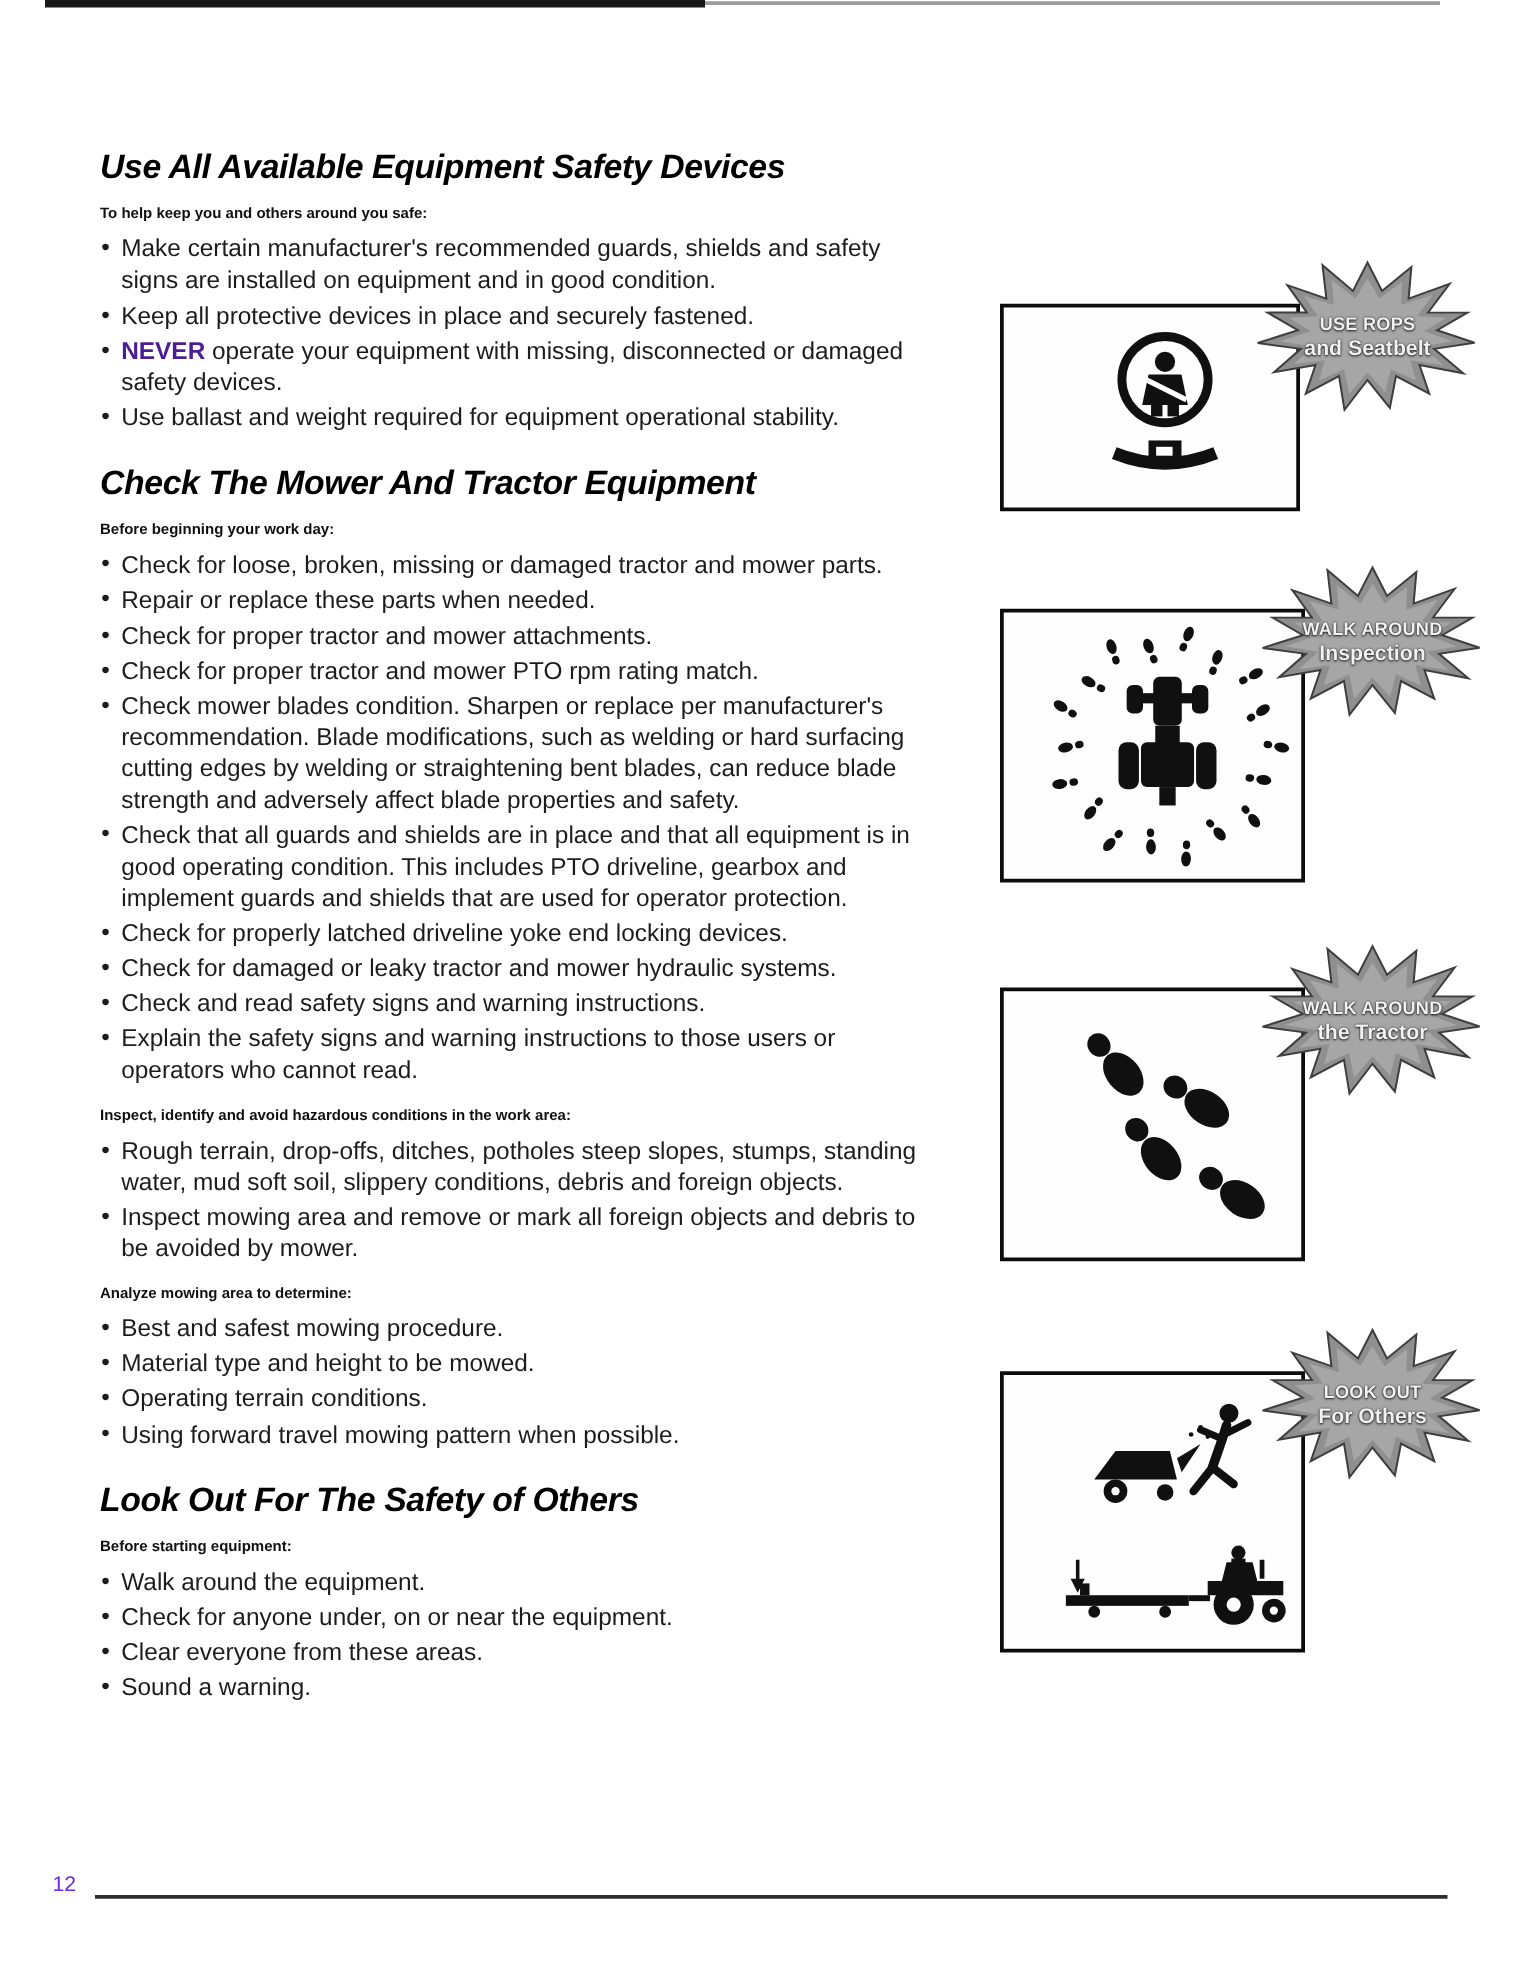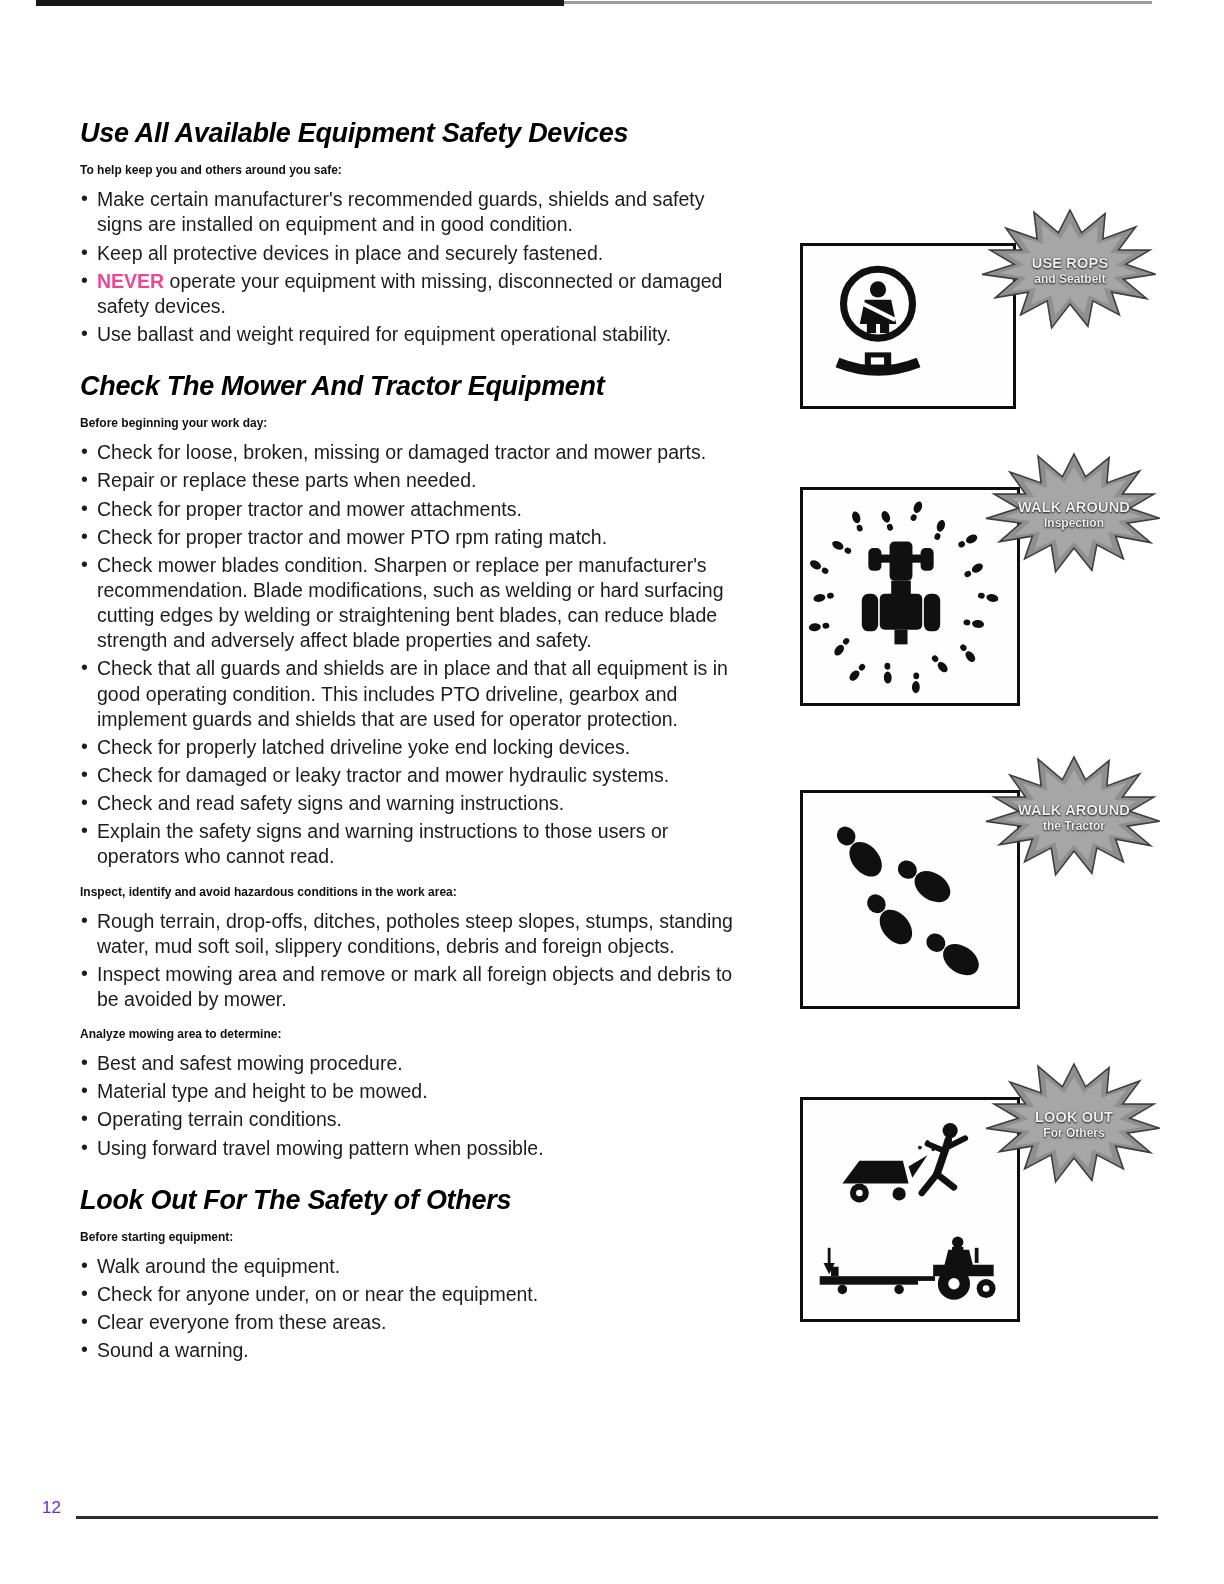--- a/index.html
+++ b/index.html
@@ -18,45 +18,45 @@
     color:#000;margin:24px 0 12px;letter-spacing:-0.3px;
   }
   section:first-child .section-title{margin-top:0;}
   .block-heading{font-weight:bold;font-size:12px;line-height:1.25;color:#101010;margin:15px 0 9px;}
   ul.bullets{list-style:none;margin:0 0 6px 0;padding:0;}
   ul.bullets li{
     position:relative;padding-left:17px;margin:0 0 3px 0;
     font-size:19.5px;line-height:1.29;color:#1c1c1c;
   }
   ul.bullets li .dot{position:absolute;left:1px;top:-1px;}
-  ul.bullets li strong{font-weight:bold;color:#ec4899;}
+  ul.bullets li strong{font-weight:bold;color:#4c1d95;}
 
   
   .figure{
     position:absolute;border:3px solid #0d0d0d;background:#fefefe;
-    display:flex;align-items:center;justify-content:flex-start;
+    display:flex;align-items:center;justify-content:center;padding-left:24px;
   }
   #fig-0{left:800px;top:243px;width:210px;height:160px;}
   #fig-1{left:800px;top:487px;width:214px;height:213px;}
   #fig-2{left:800px;top:790px;width:214px;height:213px;}
   #fig-3{left:800px;top:1097px;width:214px;height:219px;}
   .figure svg.icon{display:block;}
 
   .burst-wrap{position:absolute;right:-146px;top:-40px;width:178px;height:128px;z-index:3;}
   .burst{position:absolute;left:0;top:0;width:178px;height:128px;}
   .burst-text{
     position:absolute;inset:0;display:flex;flex-direction:column;align-items:center;justify-content:center;
     text-align:center;pointer-events:none;
   }
   .burst-text span{
     display:block;font-weight:bold;color:#f2f2f2;
     text-shadow:0 1px 2px rgba(0,0,0,.85), 0 0 1px #000;
   }
   .burst-text .l1{font-size:14.5px;letter-spacing:.2px;}
-  .burst-text .l2{font-size:12px;margin-top:1px;}
+  .burst-text .l2{font-size:17px;margin-top:1px;}
 
   
   .page-num{position:absolute;left:42px;top:1498px;font-size:17px;color:#6d28d9;}
   .footer-rule{position:absolute;left:76px;top:1516px;width:1082px;height:0;border-top:3px solid #2d2d2d;}
 </style>
 </head>
 <body>
 
 <div class="sheet">
 

